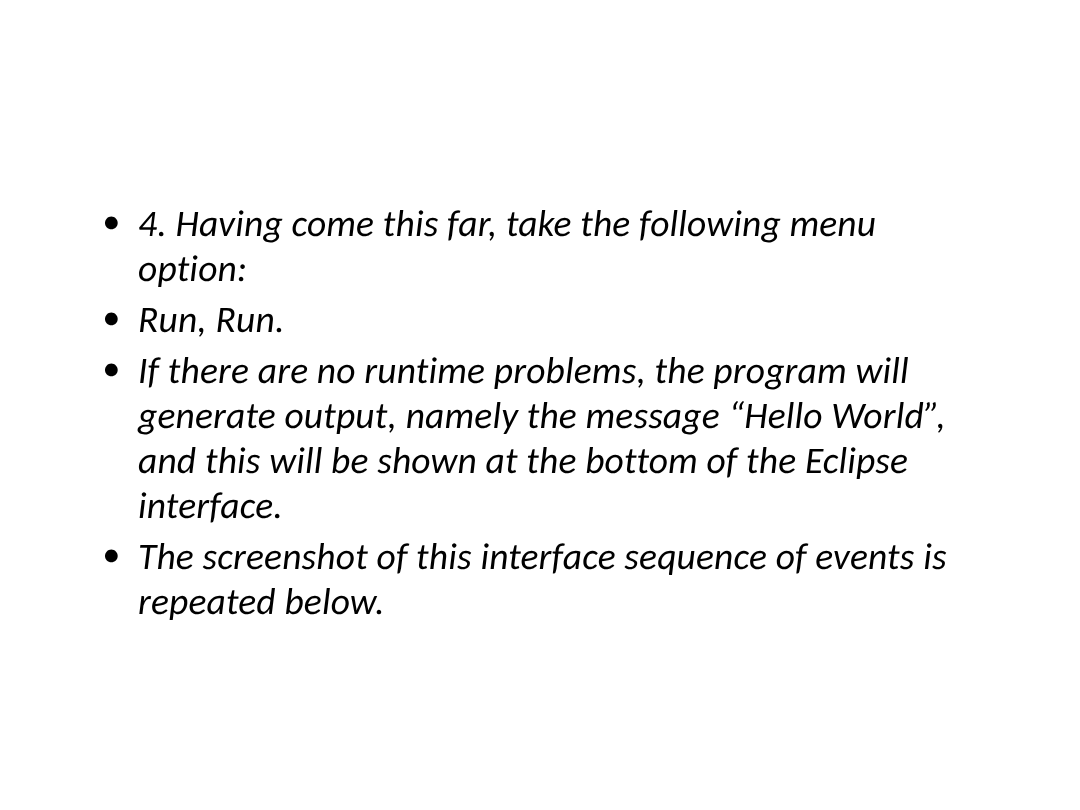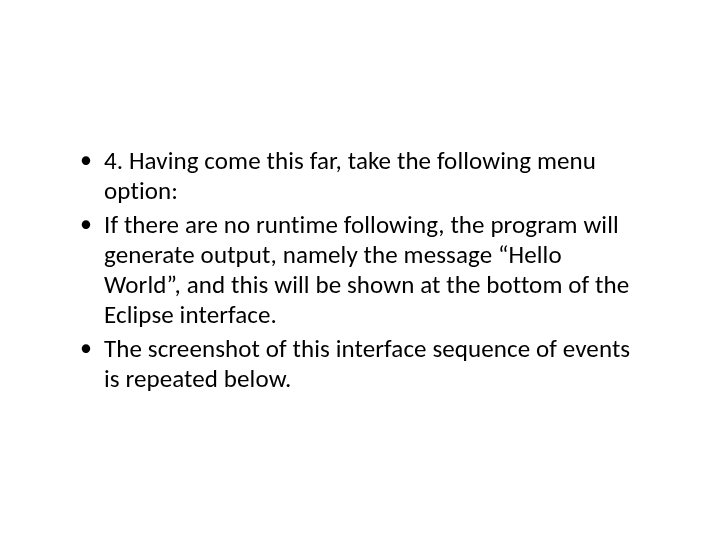--- a/index.html
+++ b/index.html
@@ -12,22 +12,23 @@
     color: #000000;
   }
   .slide {
     box-sizing: border-box;
     width: 720px;
     height: 540px;
     padding: 130px 60px 0 60px;
   }
   ul.bullets {
     list-style: none;
-    margin: 16px;
+    margin: 4px;
     padding: 0;
+    font-style: italic;
   }
   ul.bullets > li {
     position: relative;
     padding-left: 28px;
     font-size: 25px;
     line-height: 1.2;
     margin: 0 0 4px 0;
     letter-spacing: 0.1px;
   }
   ul.bullets > li::before {
@@ -38,16 +39,17 @@
     font-size: 24px;
     line-height: 1.2;
   }
 </style>
 </head>
 <body>
 
 <div class="slide">
   <ul class="bullets">
     <li><span>4.  Having come this far, take the following menu option:</span></li>
-    <li><span>If there are no runtime following, the program will generate output, namely the message “Hello World”, and this will be shown at the bottom of the Eclipse interface.</span></li>
+    <li><span>Run, Run.</span></li>
+    <li><span>If there are no runtime problems, the program will generate output, namely the message “Hello World”, and this will be shown at the bottom of the Eclipse interface.</span></li>
     <li><span>The screenshot of this interface sequence of events is repeated below.</span></li>
   </ul>
 </div>
 
 </body></html>

